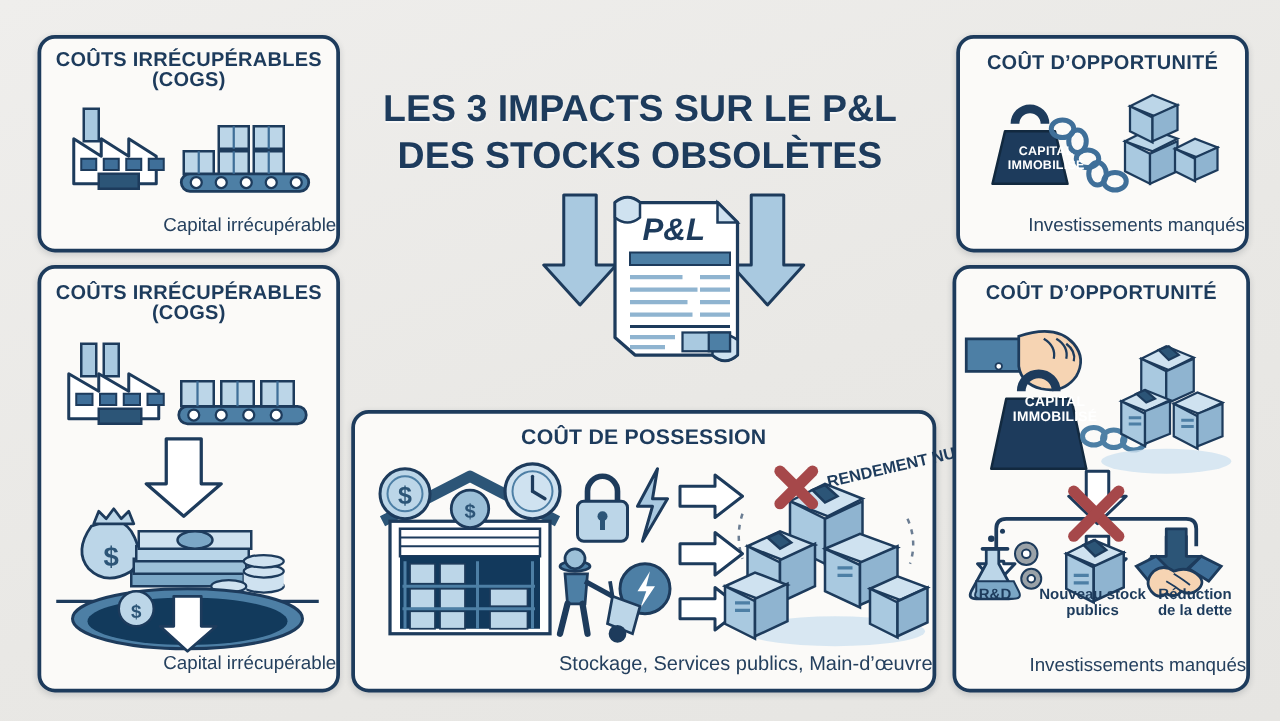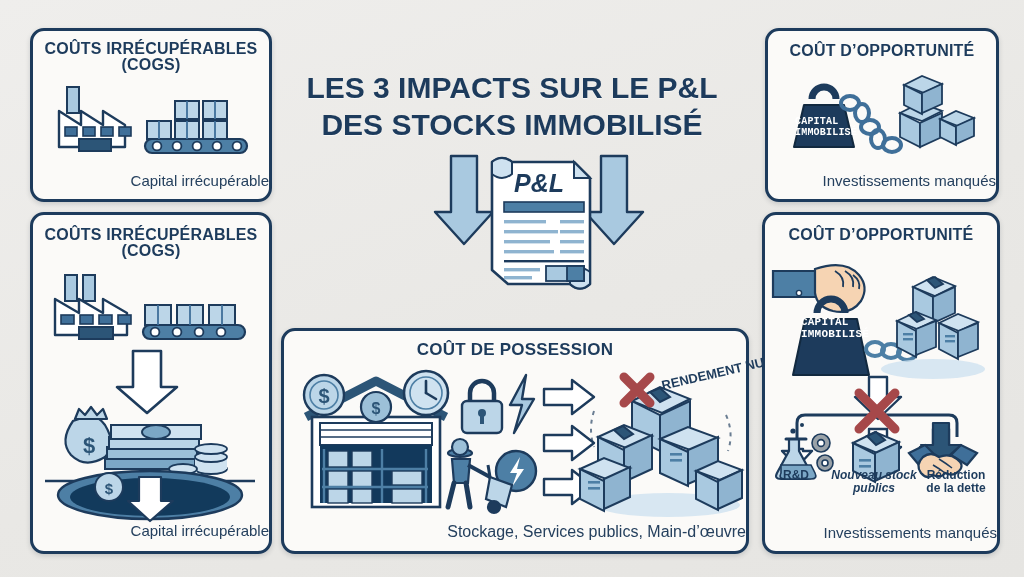--- a/index.html
+++ b/index.html
@@ -25,34 +25,34 @@
     font-size:30px;font-weight:bold;line-height:1.22;color:#1d3b5c;
     text-shadow:0 1px 0 rgba(255,255,255,.6);margin-top:32px;}
 
   
   .svgwrap{position:absolute;}
   svg{display:block;overflow:visible;}
 
   .rot-label{position:absolute;font-weight:bold;color:#1d3b5c;
     transform:rotate(-13deg);transform-origin:left center;white-space:nowrap;}
 
-  .weight-text{position:absolute;color:#ffffff;font-weight:bold;text-align:left;
-    line-height:1.05;letter-spacing:.2px;font-family:Liberation Mono, monospace;}
+  .weight-text{position:absolute;color:#ffffff;font-weight:bold;text-align:center;
+    line-height:1.05;letter-spacing:.2px;}
 
   .mini-label{position:absolute;text-align:center;font-weight:bold;
     color:#1d3b5c;line-height:1.12;}
 </style>
 </head>
 <body>
 
 <div class="stage">
 
   <div class="main-title">
     <div>LES 3 IMPACTS SUR LE P&amp;L</div>
-    <div>DES STOCKS IMMOBILISÉ</div>
+    <div>DES STOCKS OBSOLÈTES</div>
   </div>
 
   <div class="svgwrap" style="left:428px;top:146px;font-style:italic;">
     <svg width="222" height="168" viewBox="0 0 222 168">
 
       <g>
         <path d="M23 10 h26 v56 h16 L36 98 L7 66 h16 z" fill="#a9c9e0" stroke="#1d3b5c" stroke-width="2.4" stroke-linejoin="round"></path>
       </g>
 
       <g>
@@ -520,21 +520,21 @@
       </svg>
     </div>
 
     <div class="weight-text" style="left:36px;top:102px;width:86px;font-size:11px;">
       <div>CAPITAL</div>
       <div>IMMOBILISÉ</div>
     </div>
 
     <div class="mini-label" style="left:0;top:254px;width:62px;font-size:12px;">R&amp;D</div>
 
-    <div class="mini-label" style="left:62px;top:254px;width:94px;font-size:12px;font-style:italic;">
+    <div class="mini-label" style="left:62px;top:254px;width:94px;font-size:12px;">
       <div>Nouveau stock</div>
       <div>publics</div>
     </div>
 
     <div class="mini-label" style="left:152px;top:254px;width:78px;font-size:12px;">
       <div>Réduction</div>
       <div>de la dette</div>
     </div>
 
     <div class="card-caption" style="bottom:10px;font-size:15px;">Investissements manqués</div>

